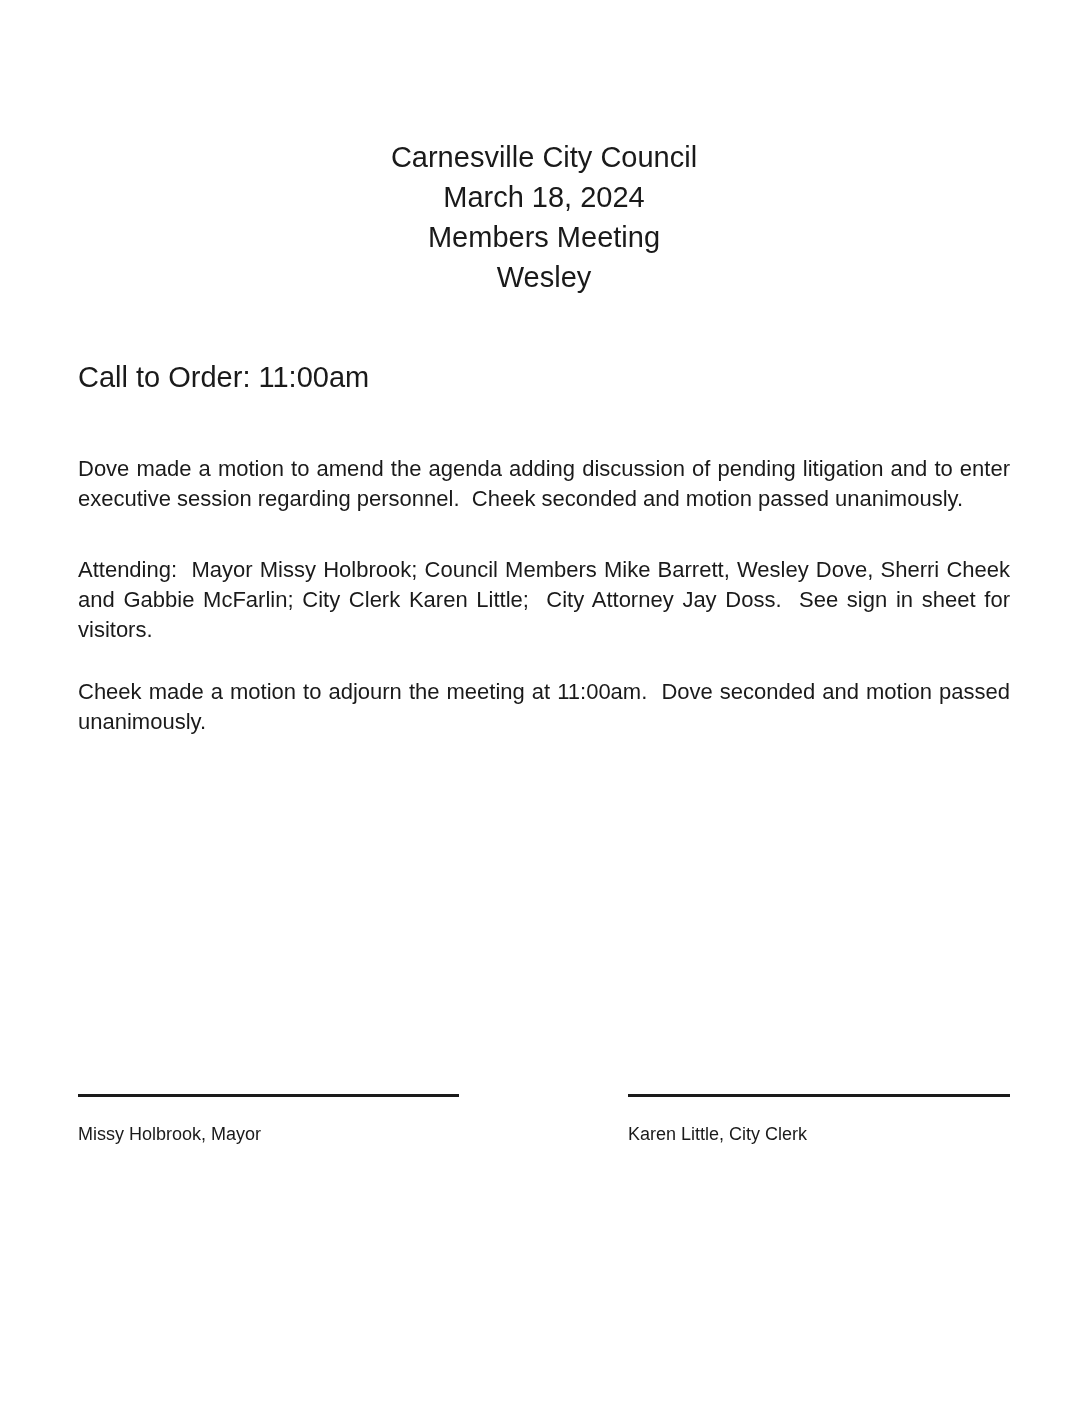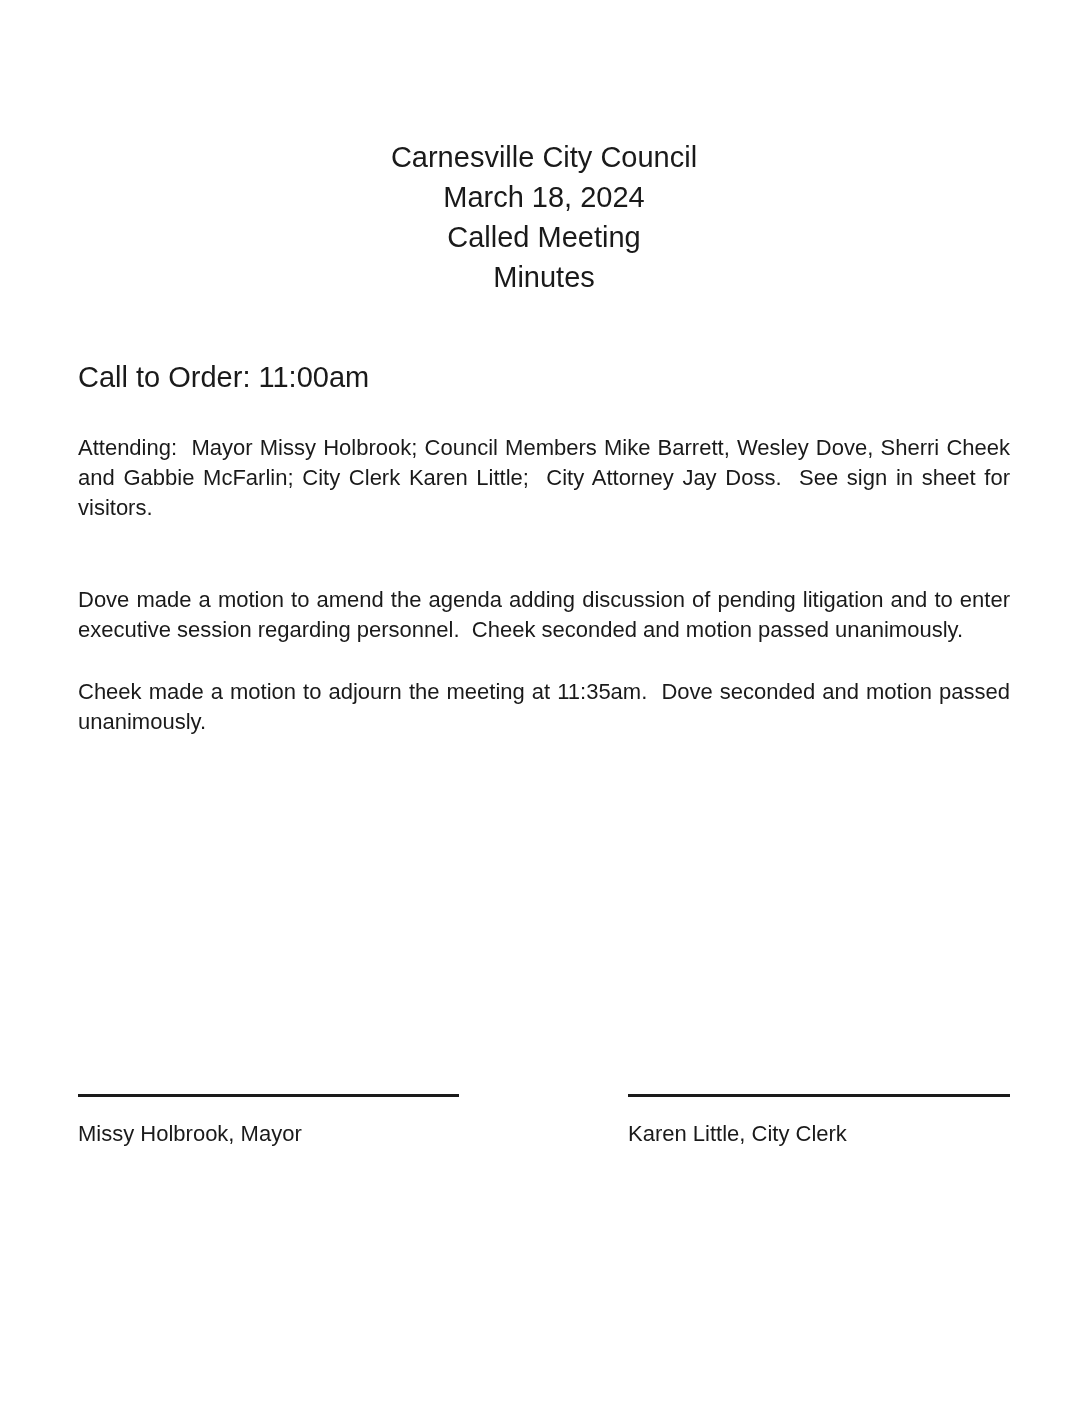--- a/index.html
+++ b/index.html
@@ -52,44 +52,44 @@
   }
   .sig-col-left  { width: 381px; }
   .sig-col-right { width: 382px; }
   .sig-line {
     border-top: 3px solid #1a1a1a;
     height: 0;
     width: 100%;
   }
   .sig-label {
     margin-top: 22px;
-    font-size: 22px;
+    font-size: 18px;
     line-height: 30px;
   }
 </style>
 </head>
 <body>
 
 <div class="page">
 
   <header class="title-block">
     <div>Carnesville City Council</div>
     <div>March 18, 2024</div>
-    <div>Called Meeting</div>
-    <div>Minutes</div>
+    <div>Members Meeting</div>
+    <div>Wesley</div>
   </header>
 
   <p class="call-to-order">Call to Order: 11:00am</p>
 
+  <p class="para para-1">Dove made a motion to amend the agenda adding discussion of pending litigation and to enter executive session regarding personnel.  Cheek seconded and motion passed unanimously.</p>
+
   <p class="para para-attending">Attending:  Mayor Missy Holbrook; Council Members Mike Barrett, Wesley Dove, Sherri Cheek and Gabbie McFarlin; City Clerk Karen Little;  City Attorney Jay Doss.  See sign in sheet for visitors.</p>
 
-  <p class="para para-1">Dove made a motion to amend the agenda adding discussion of pending litigation and to enter executive session regarding personnel.  Cheek seconded and motion passed unanimously.</p>
 
-
-  <p class="para para-3">Cheek made a motion to adjourn the meeting at 11:35am.  Dove seconded and motion passed unanimously.</p>
+  <p class="para para-3">Cheek made a motion to adjourn the meeting at 11:00am.  Dove seconded and motion passed unanimously.</p>
 
   <div class="signature-block">
     <div class="sig-col-left">
       <div class="sig-line"></div>
       <div class="sig-label">Missy Holbrook, Mayor</div>
     </div>
     <div class="sig-col-right">
       <div class="sig-line"></div>
       <div class="sig-label">Karen Little, City Clerk</div>
     </div>

